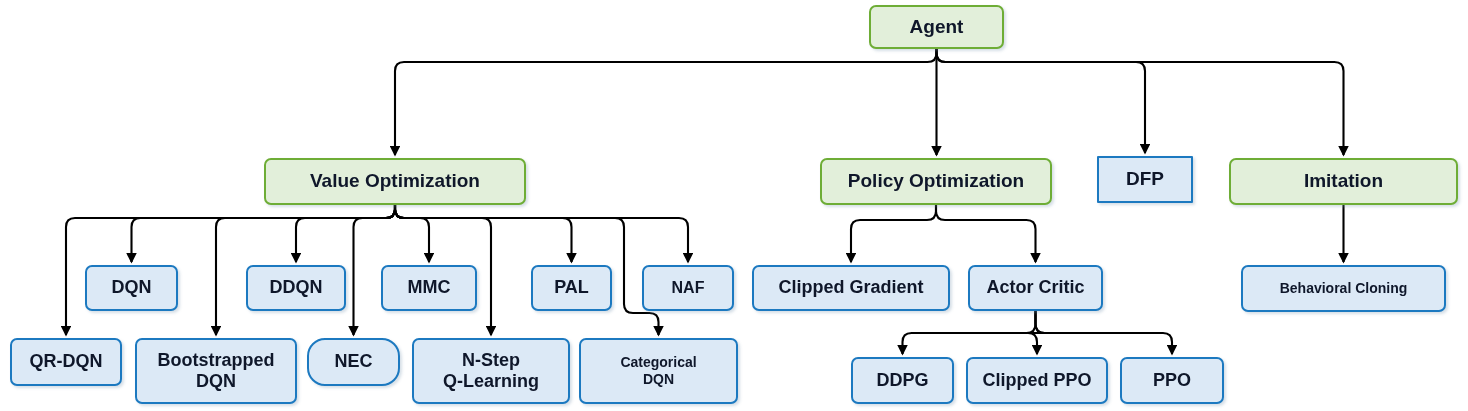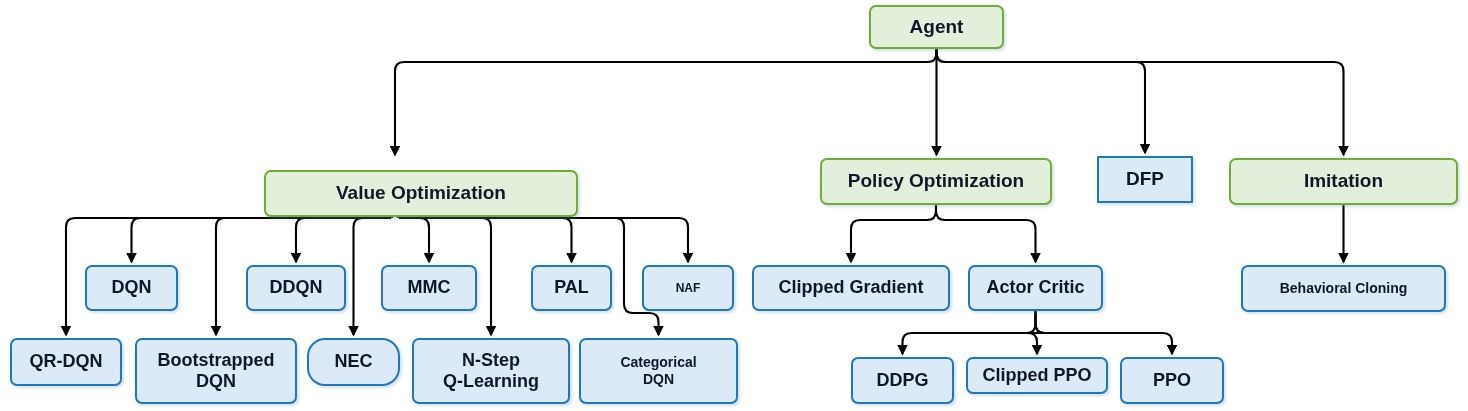--- a/index.html
+++ b/index.html
@@ -86,21 +86,21 @@
         <path d="M 1035.5 311 L 1035.5 324 Q 1035.5 333 1044.5 333 L 1028 333 Q 1037 333 1037 342 L 1037 354" marker-end="url(#arrowhead)"></path>
         <path d="M 1035.5 311 L 1035.5 324 Q 1035.5 333 1044.5 333 L 1163 333 Q 1172 333 1172 342 L 1172 354" marker-end="url(#arrowhead)"></path>
         <path d="M 1343.5 205 L 1343.5 262" marker-end="url(#arrowhead)"></path>
       </g>
   </svg>
 
   <div id="node-layer">
       <div class="node green" style="left: 869px; top: 5px; width: 135px; height: 44px; font-size: 19px;">
         <span>Agent</span>
       </div>
-      <div class="node green" style="left: 264px; top: 158px; width: 314px; height: 47px; font-size: 19px; margin-top: 12px;">
+      <div class="node green" style="left: 264px; top: 158px; width: 262px; height: 47px; font-size: 19px;">
         <span>Value Optimization</span>
       </div>
       <div class="node green" style="left: 820px; top: 158px; width: 232px; height: 47px; font-size: 19px;">
         <span>Policy Optimization</span>
       </div>
       <div class="node blue sharp" style="left: 1097px; top: 156px; width: 96px; height: 47px; font-size: 19px;">
         <span>DFP</span>
       </div>
       <div class="node green" style="left: 1229px; top: 158px; width: 229px; height: 47px; font-size: 19px; text-align: center;">
         <span>Imitation</span>
@@ -110,21 +110,21 @@
       </div>
       <div class="node blue" style="left: 246px; top: 265px; width: 100px; height: 46px; font-size: 18px;">
         <span>DDQN</span>
       </div>
       <div class="node blue" style="left: 381px; top: 265px; width: 96px; height: 46px; font-size: 18px;">
         <span>MMC</span>
       </div>
       <div class="node blue" style="left: 531px; top: 265px; width: 81px; height: 46px; font-size: 18px;">
         <span>PAL</span>
       </div>
-      <div class="node blue" style="left: 642px; top: 265px; width: 92px; height: 46px; font-size: 12px;">
+      <div class="node blue" style="left: 642px; top: 265px; width: 92px; height: 46px; font-size: 16px;">
         <span>NAF</span>
       </div>
       <div class="node blue" style="left: 10px; top: 338px; width: 112px; height: 48px; font-size: 18px;">
         <span>QR-DQN</span>
       </div>
       <div class="node blue" style="left: 135px; top: 338px; width: 162px; height: 66px; font-size: 18px;">
         <span>Bootstrapped
 DQN</span>
       </div>
       <div class="node blue" style="left: 307px; top: 338px; width: 93px; height: 48px; font-size: 18px; border-radius: 18px;">
@@ -140,21 +140,21 @@
       </div>
       <div class="node blue" style="left: 752px; top: 265px; width: 198px; height: 46px; font-size: 18px;">
         <span>Clipped Gradient</span>
       </div>
       <div class="node blue" style="left: 968px; top: 265px; width: 135px; height: 46px; font-size: 18px;">
         <span>Actor Critic</span>
       </div>
       <div class="node blue" style="left: 851px; top: 357px; width: 103px; height: 47px; font-size: 18px;">
         <span>DDPG</span>
       </div>
-      <div class="node blue" style="left: 966px; top: 357px; width: 142px; height: 37px; font-size: 18px;">
+      <div class="node blue" style="left: 966px; top: 357px; width: 142px; height: 47px; font-size: 18px;">
         <span>Clipped PPO</span>
       </div>
       <div class="node blue" style="left: 1120px; top: 357px; width: 104px; height: 47px; font-size: 18px;">
         <span>PPO</span>
       </div>
       <div class="node blue" style="left: 1241px; top: 265px; width: 205px; height: 47px; font-size: 14px;">
         <span>Behavioral Cloning</span>
       </div>
     </div>
 

